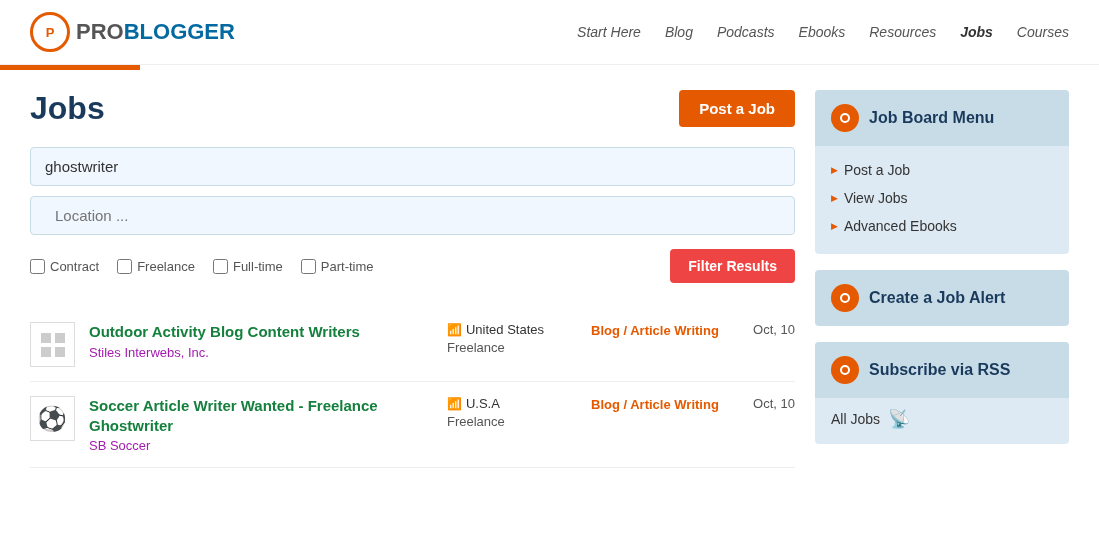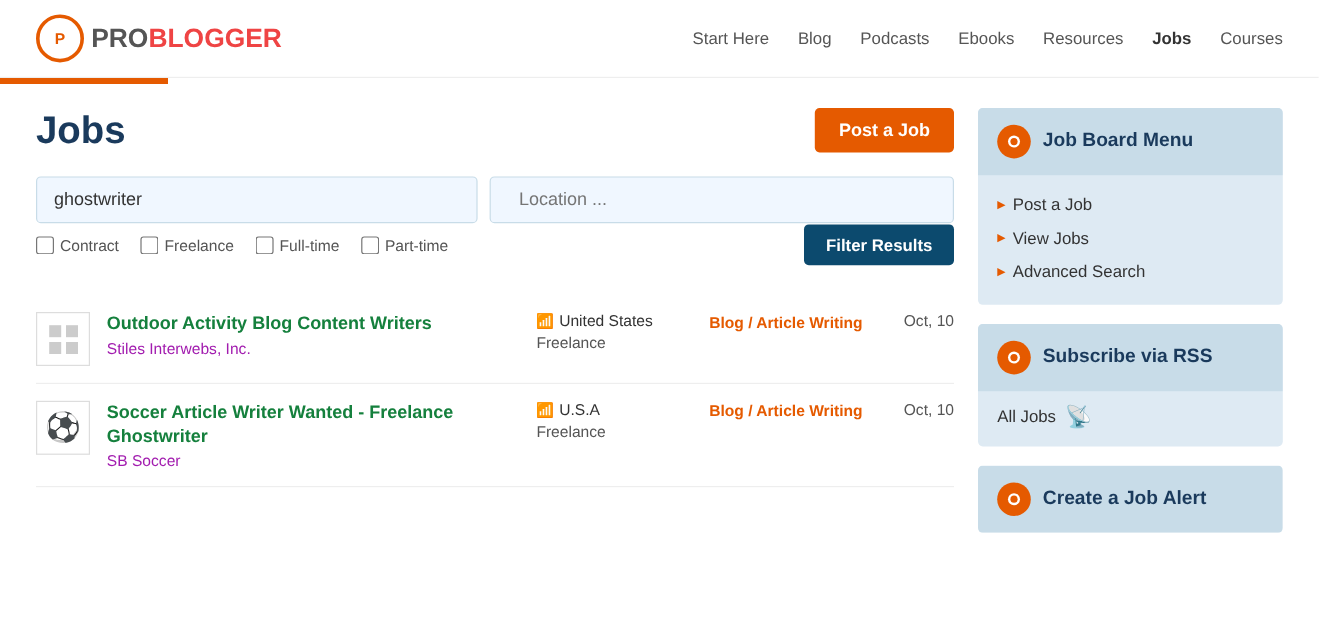--- a/index.html
+++ b/index.html
@@ -28,22 +28,22 @@
       justify-content: center;
       font-weight: bold;
       font-size: 13px;
       color: #e55a00;
     }
     .logo-text {
       font-size: 22px;
       font-weight: bold;
     }
     .logo-text .pro { color: #555; }
-    .logo-text .blogger { color: #ef4444; }
-    nav { display: flex; gap: 24px; }
+    .logo-text .blogger { color: #0369a1; }
+    nav { display: flex; gap: 24px; font-style: italic; }
     nav a {
       text-decoration: none;
       color: #555;
       font-size: 14px;
     }
     nav a.active { color: #333; font-weight: bold; }
 
     
     .orange-bar {
       height: 5px;
@@ -81,21 +81,22 @@
       font-size: 15px;
       font-weight: bold;
       border-radius: 4px;
       cursor: pointer;
     }
 
     
     .search-row {
       display: flex;
       gap: 10px;
-      margin-bottom: 1px;
+      margin-bottom: 14px;
+      flex-direction: column;
     }
     .search-input {
       flex: 1;
       padding: 10px 14px;
       border: 1px solid #c8dce8;
       border-radius: 4px;
       font-size: 15px;
       background: #f0f7ff;
       color: #333;
       outline: none;
@@ -126,21 +127,21 @@
       color: #555;
       cursor: pointer;
     }
     .filter-row input[type="checkbox"] {
       width: 15px;
       height: 15px;
       border: 1px solid #999;
     }
     .filter-btn {
       margin-left: auto;
-      background: #0c4a6e;
+      background: #ef4444;
       color: #fff;
       border: none;
       padding: 9px 18px;
       font-size: 14px;
       font-weight: bold;
       border-radius: 4px;
       cursor: pointer;
     }
 
     
@@ -387,46 +388,46 @@
           <svg width="14" height="14" viewBox="0 0 14 14" fill="white">
             <circle cx="7" cy="7" r="5" fill="white"></circle>
             <circle cx="7" cy="7" r="3" fill="#e55a00"></circle>
           </svg>
         </div>
         <span class="sidebar-header-title">Job Board Menu</span>
       </div>
       <div class="sidebar-links">
         <a href="#" class="sidebar-link">Post a Job</a>
         <a href="#" class="sidebar-link">View Jobs</a>
-        <a href="#" class="sidebar-link">Advanced Search</a>
+        <a href="#" class="sidebar-link">Advanced Ebooks</a>
       </div>
     </div>
 
     <div class="sidebar-section">
       <div class="sidebar-header">
         <div class="sidebar-header-icon">
           <svg width="14" height="14" viewBox="0 0 14 14" fill="white">
             <circle cx="7" cy="7" r="5" fill="white"></circle>
             <circle cx="7" cy="7" r="3" fill="#e55a00"></circle>
           </svg>
         </div>
-        <span class="sidebar-header-title">Subscribe via RSS</span>
-      </div>
-      <div class="all-jobs-row">
-        <span>All Jobs</span>
-        <span class="rss-icon">📡</span>
+        <span class="sidebar-header-title">Create a Job Alert</span>
       </div>
     </div>
 
     <div class="sidebar-section">
       <div class="sidebar-header">
         <div class="sidebar-header-icon">
           <svg width="14" height="14" viewBox="0 0 14 14" fill="white">
             <circle cx="7" cy="7" r="5" fill="white"></circle>
             <circle cx="7" cy="7" r="3" fill="#e55a00"></circle>
           </svg>
         </div>
-        <span class="sidebar-header-title">Create a Job Alert</span>
+        <span class="sidebar-header-title">Subscribe via RSS</span>
+      </div>
+      <div class="all-jobs-row">
+        <span>All Jobs</span>
+        <span class="rss-icon">📡</span>
       </div>
     </div>
 
   </div>
 </div>
 
 </body></html>

